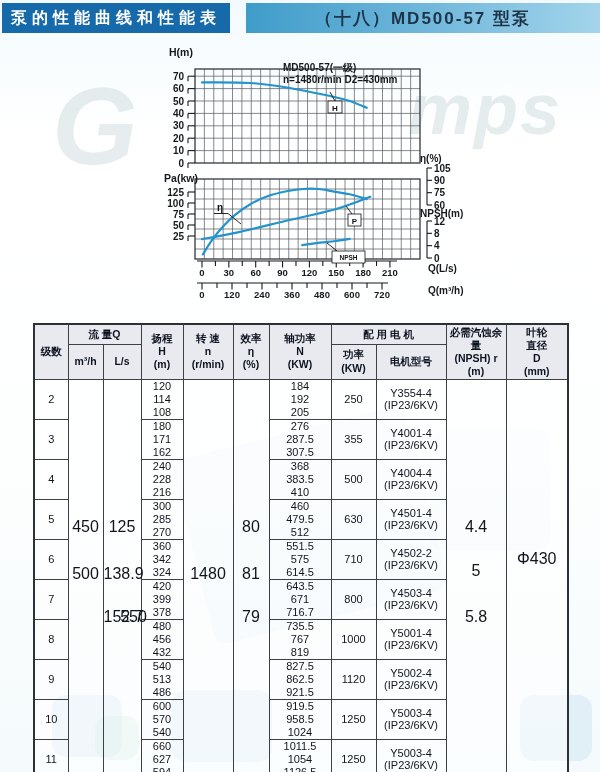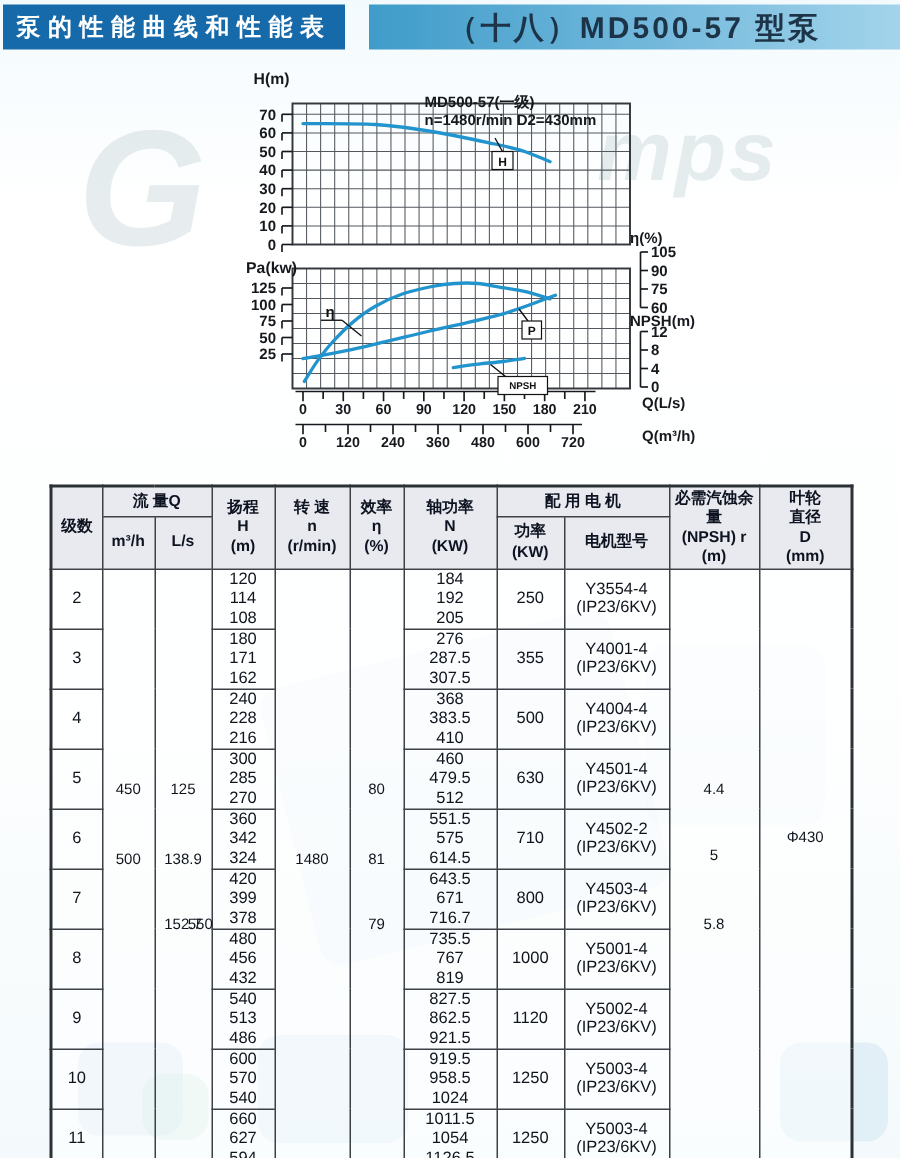--- a/index.html
+++ b/index.html
@@ -5,37 +5,37 @@
   html,body{margin:0;padding:0;background:#e8eef2;}
   .page{
     position:relative;width:600px;height:772px;overflow:hidden;
     background:linear-gradient(180deg,#f3fafd 0%,#ffffff 18%,#fdfefe 60%,#f4fafc 100%);
     font-family:"Liberation Sans","DejaVu Sans",sans-serif;
   }
   
   .wm{position:absolute;color:rgba(176,196,198,0.30);font-style:italic;font-weight:bold;
       pointer-events:none;z-index:0;}
   .wm-g{top:62px;left:52px;font-size:110px;}
-  .wm-mps{top:68px;left:398px;font-size:56px;letter-spacing:2px;}
+  .wm-mps{top:68px;left:408px;font-size:72px;letter-spacing:2px;}
   .blob{position:absolute;border-radius:14px;z-index:0;pointer-events:none;}
   .b1{left:52px;top:695px;width:70px;height:62px;background:rgba(130,185,225,0.18);}
   .b2{left:172px;top:690px;width:100px;height:72px;background:rgba(130,185,225,0.16);}
   .b3{left:520px;top:695px;width:72px;height:66px;background:rgba(130,185,225,0.17);}
   .b4{left:95px;top:716px;width:44px;height:44px;background:rgba(140,200,170,0.18);}
   .b5{left:190px;top:430px;width:240px;height:190px;background:rgba(150,205,235,0.09);transform:rotate(-14deg);}
   .b6{left:430px;top:430px;width:120px;height:120px;background:rgba(150,205,235,0.08);}
   
   .topbar{position:absolute;top:3px;left:2px;right:0;height:30px;display:flex;gap:16px;z-index:2;}
   .topbar-left{
     background:#176aa9;color:#ffffff;font-weight:bold;font-size:16px;width:228px;
     display:flex;align-items:center;justify-content:center;letter-spacing:5px;white-space:nowrap;
   }
   .topbar-right{
     flex:1;background:linear-gradient(90deg,#3f9cc9 0%,#74b9dc 55%,#a3d4eb 100%);
-    color:#1d3448;font-weight:bold;font-size:20px;display:flex;align-items:center;
+    color:#1d3448;font-weight:bold;font-size:17px;display:flex;align-items:center;
     justify-content:center;letter-spacing:2px;white-space:nowrap;
   }
   
   #chart{position:absolute;top:40px;left:0;width:600px;height:280px;z-index:1;}
   
   #ptable{
     position:absolute;top:323px;left:33px;width:534px;z-index:1;
     border-collapse:collapse;table-layout:fixed;background:rgba(255,255,255,0.55);
     border:2px solid #2c3136;
   }
@@ -43,21 +43,21 @@
     vertical-align:middle;color:#10151d;}
   #ptable th{background:#e9eaef;font-weight:700;font-size:10.5px;line-height:1.25;
     white-space:pre-line;color:#0d1320;}
   #ptable thead tr.hr1{height:20px;}
   #ptable thead tr.hr2{height:35px;}
   #ptable tbody tr{height:39px;}
   #ptable tbody td{font-size:11px;}
   .lines{white-space:pre-line;line-height:13px;}
   .model{font-size:10px;line-height:12px;white-space:pre-line;}
   .merged{position:relative;}
-  .mv{position:absolute;left:0;width:100%;line-height:13px;font-size:10px;text-align:center;}
+  .mv{position:absolute;left:0;width:100%;line-height:13px;font-size:16px;text-align:center;}
 </style>
 </head>
 <body>
 
 <div class="page">
 
   <div class="wm wm-g">G</div>
   <div class="wm wm-mps">mps</div>
   <div class="blob b1"></div>
   <div class="blob b2"></div>

